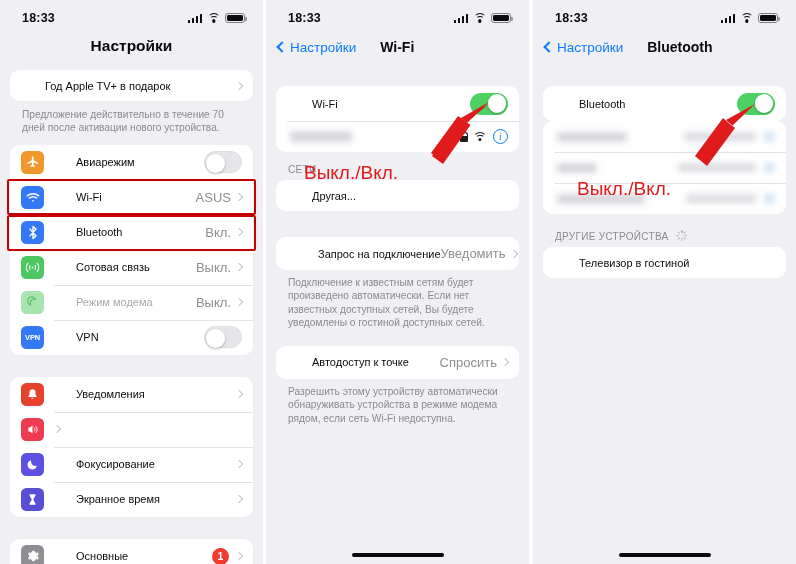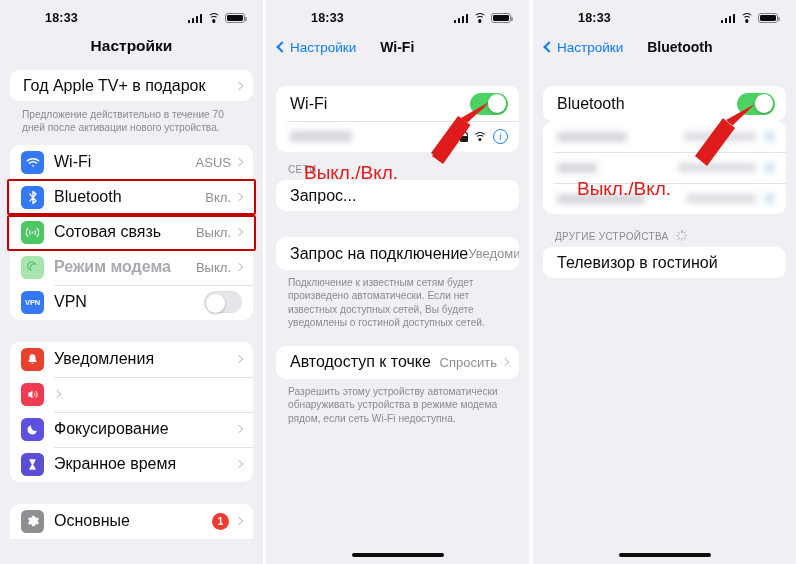--- a/index.html
+++ b/index.html
@@ -19,21 +19,21 @@
     flex: 0 0 auto;
   }
   .phone.mid { margin-left: 3px; }
   .phone.right { margin-left: 4px; }
 
   
   .statusbar {
     height: 30px; display: flex; align-items: center;
     justify-content: space-between; padding: 6px 18px 0 22px;
   }
-  .stat-time { font-size: 12.5px; font-weight: bold; color: #080808; letter-spacing: .2px; margin-left: 23px; }
+  .stat-time { font-size: 12.5px; font-weight: bold; color: #080808; letter-spacing: .2px; }
   .stat-icons { display: flex; align-items: center; gap: 5px; }
   .sig { display: flex; align-items: flex-end; gap: 1.5px; height: 9px; }
   .sig i { display: block; width: 2.5px; background: #0b0b0b; border-radius: .5px; }
   .sig i:nth-child(1){height:3px}.sig i:nth-child(2){height:5px}
   .sig i:nth-child(3){height:7px}.sig i:nth-child(4){height:9px}
   .wifi-glyph { width: 13px; height: 10px; position: relative; }
   .wifi-glyph b {
     position: absolute; left: 50%; transform: translateX(-50%);
     border: 1.7px solid #0b0b0b; border-bottom-color: transparent;
     border-left-color: transparent; border-right-color: transparent;
@@ -69,22 +69,22 @@
   }
   .row + .row::before {
     content:''; position:absolute; left: 44px; right: 0; top: 0; height: 1px; background: #e3e2e7;
   }
   .row.noicon + .row.noicon::before { left: 11px; }
   .ico {
     width: 23px; height: 23px; border-radius: 5.5px; flex: 0 0 auto;
     margin-right: 10px; display: flex; align-items: center; justify-content: center;
     color: #fff; font-size: 12px; line-height: 1;
   }
-  .label { font-size: 16px; color: #0b0b0b; flex: 1; white-space: nowrap; }
-  .label.dim { color: #a9a8ae; font-weight: bold; }
+  .label { font-size: 11px; color: #0b0b0b; flex: 1; white-space: nowrap; margin-left: 22px; }
+  .label.dim { color: #a9a8ae; }
   .value { font-size: 13px; color: #8e8e93; margin-right: 5px; white-space: nowrap; }
   .chev { width: 6px; height: 6px; border-right: 1.7px solid #c3c2c8; border-top: 1.7px solid #c3c2c8;
           transform: rotate(45deg); flex: 0 0 auto; }
   .hdr { font-size: 10px; color: #8a8a8f; letter-spacing: .3px; padding: 12px 0 5px 22px; text-transform: uppercase;}
   .foot { font-size: 10.2px; color: #8a8a8f; line-height: 1.32; padding: 6px 20px 0 22px; }
 
   
   .tgl { width: 38px; height: 22px; border-radius: 11px; position: relative; flex: 0 0 auto; cursor: pointer; }
   .tgl.off { background: #e6e5ea; border: 1px solid #dededf; }
   .tgl.on  { background: #4cd263; }
@@ -169,20 +169,31 @@
         <div class="chev"></div>
       </div>
     </div>
     <div class="foot" style="padding-top:7px">Предложение действительно в течение 70 дней после активации нового устройства.</div>
 
     <div style="height:10px"></div>
 
     <div style="position:relative">
       <div class="grp">
 
+        <div class="row">
+          <div class="ico" style="background:#f0972c">
+            <svg width="14" height="14" viewBox="0 0 24 24" fill="#fff">
+                <path d="M21 15.5v-2l-8-4.5V3.5a1.5 1.5 0 0 0-3 0V9l-8 4.5v2l8-2.5v4.2l-2.2 1.6v1.7l3.7-1 3.7 1v-1.7L13 17.2V13z"></path>
+              </svg>
+          </div>
+          <div class="label">Авиарежим</div>
+          <div class="tgl off">
+              <div class="knob"></div>
+            </div>
+        </div>
 
         <div class="row">
           <div class="ico" style="background:#3478f6">
             <svg width="14" height="11" viewBox="0 0 24 18" fill="none" stroke="#fff" stroke-width="2.4" stroke-linecap="round">
               <path d="M2.2 6.2a15 15 0 0 1 19.6 0"></path>
                 <path d="M5.8 10a10 10 0 0 1 12.4 0"></path>
               <circle cx="12" cy="14.6" r="1.5" fill="#fff" stroke="none"></circle>
             </svg>
           </div>
           <div class="label">Wi-Fi</div>
@@ -348,28 +359,28 @@
             <b></b>
           </span>
         <div class="infoi">i</div>
       </div>
     </div>
 
     <div class="hdr">СЕТИ</div>
 
     <div class="grp">
       <div class="row noicon" style="min-height:31px;padding-left:14px">
-        <div class="label">Запрос...</div>
+        <div class="label">Другая...</div>
       </div>
     </div>
 
     <div style="height:26px"></div>
 
     <div class="grp">
-      <div class="row noicon" style="min-height:33px;padding-left:14px">
+      <div class="row noicon" style="min-height:33px;padding-left:20px">
         <div class="label">Запрос на подключение</div>
         <div class="value">Уведомить</div>
         <div class="chev"></div>
       </div>
     </div>
     <div class="foot">Подключение к известным сетям будет произведено автоматически. Если нет известных доступных сетей, Вы будете уведомлены о гостиной доступных сетей.</div>
 
     <div style="height:16px"></div>
 
     <div class="grp">

